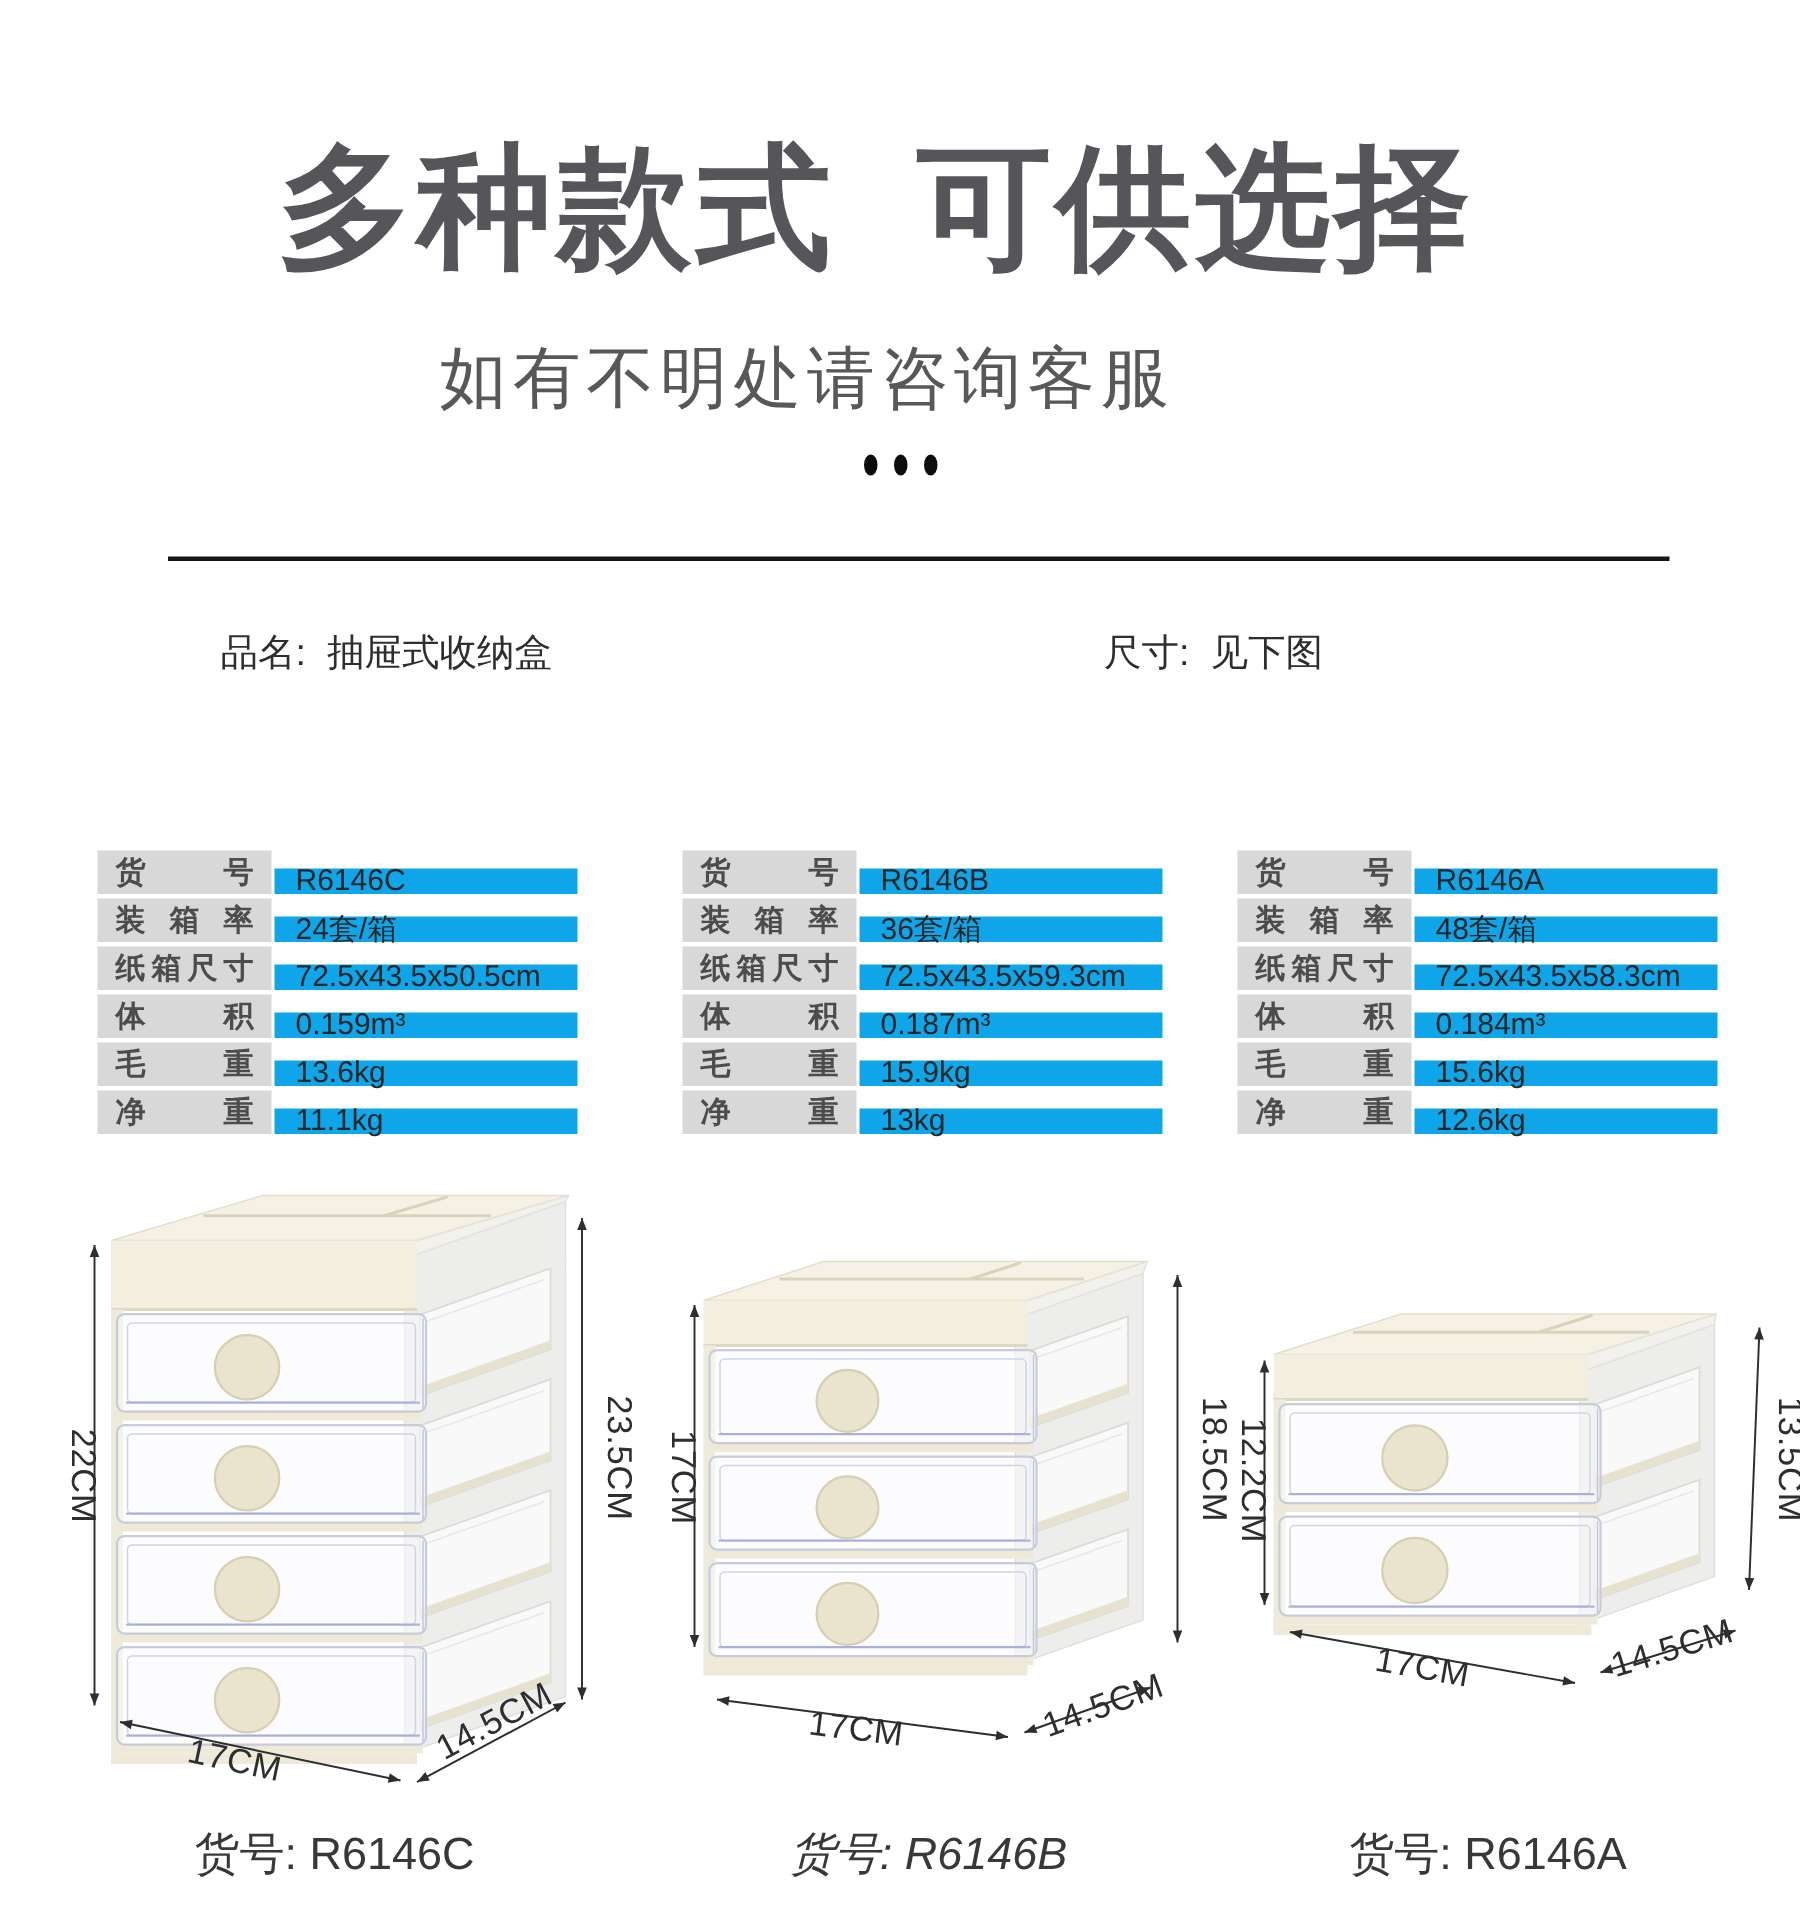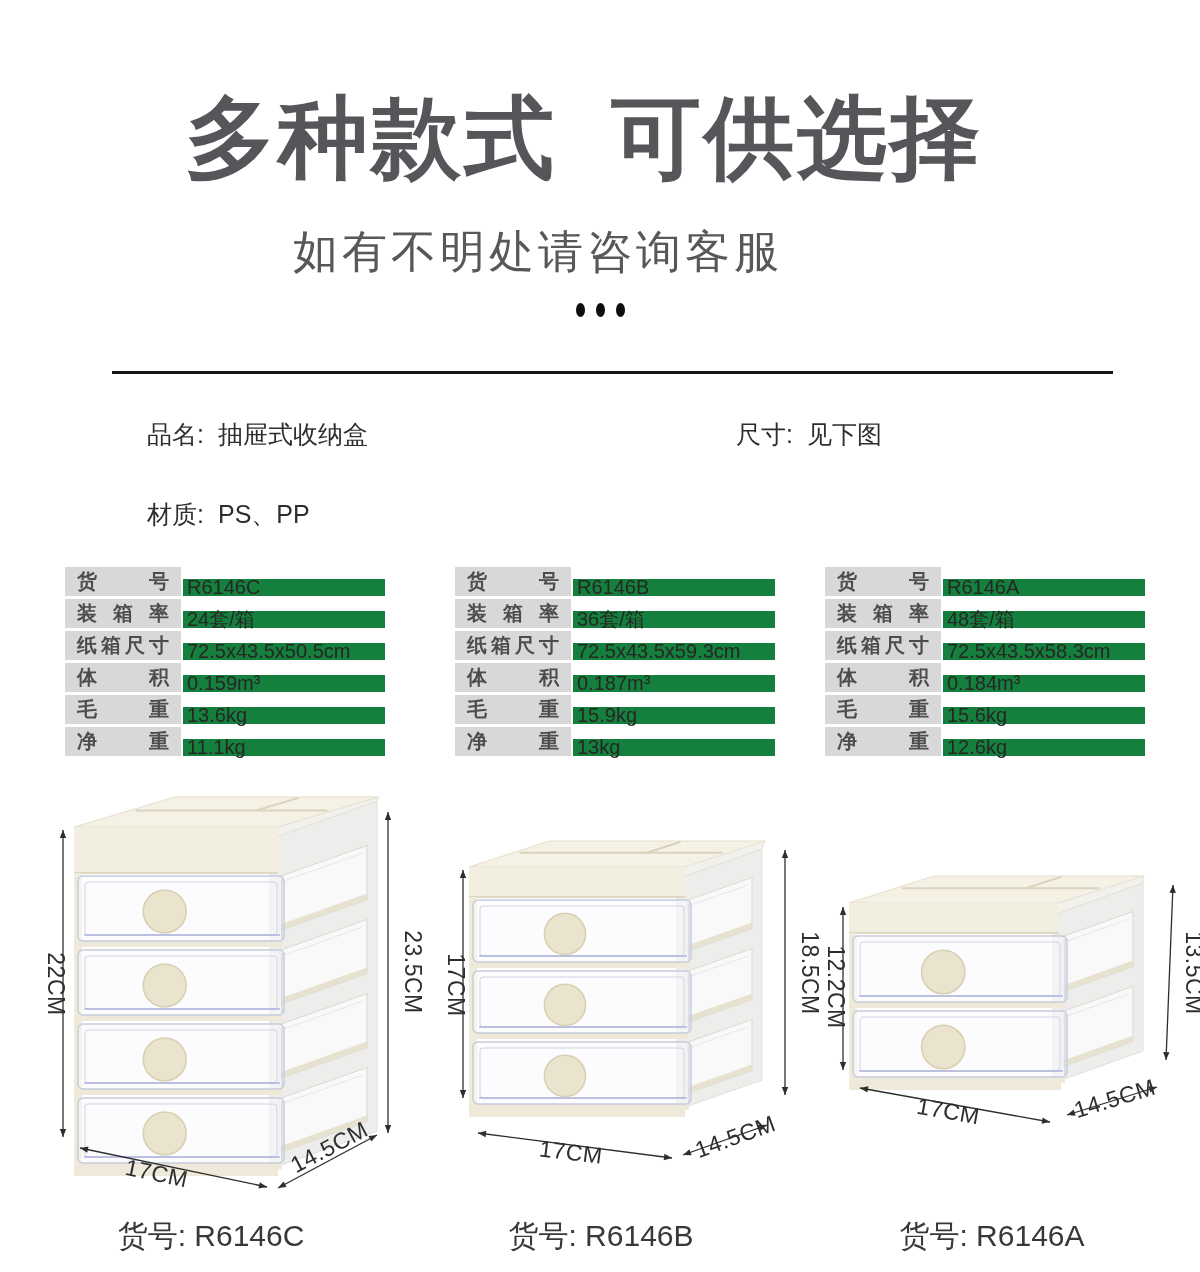--- a/index.html
+++ b/index.html
@@ -20,34 +20,34 @@
   .info-name{left:147px;top:418px;}
   .info-size{left:714px;top:418px;margin-left:22px;}
   .info-material{left:147px;top:498px;}
   .info-color{left:714px;top:498px;}
 
   .spec-table{position:absolute;top:567px;width:320px;}
   .spec-table .row{display:flex;height:29px;margin-bottom:3px;}
   .spec-table .cl{width:116px;background:#d8d8d8;margin-right:2px;display:flex;
                   align-items:center;justify-content:space-between;padding:0 12px;
                   font-size:20px;font-weight:700;color:#4c4c4c;box-sizing:border-box;}
-  .spec-table .cv{flex:1;background:#15803d;display:flex;align-items:center;
-                  padding-left:4px;font-size:20px;color:#262626;margin-top:12px;}
+  .spec-table .cv{flex:1;background:#0ea5e9;display:flex;align-items:center;
+                  padding-left:14px;font-size:20px;color:#262626;margin-top:12px;}
   #table0{left:65px;} #table1{left:455px;} #table2{left:825px;}
 
   .product{position:absolute;margin:0;}
   #product0{left:35px;top:788px;width:395px;height:430px;}
   #product1{left:435px;top:835px;width:390px;height:370px;}
   #product2{left:812px;top:863px;width:388px;height:287px;}
   .product svg{display:block;width:100%;height:100%;}
   .product text{font-family:"Liberation Sans","DejaVu Sans",sans-serif;}
 
   .caption{position:absolute;top:1216px;transform:translateX(-50%);
            font-size:30px;font-weight:500;color:#383838;white-space:nowrap;}
-  #caption0{left:211px;} #caption1{left:601px;} #caption2{left:992px;}
+  #caption0{left:223px;} #caption1{left:619px;font-style:italic;} #caption2{left:992px;}
 </style>
 </head>
 <body>
 
 <div class="page">
 
   <h1 class="title">多种款式 可供选择</h1>
   <div class="subtitle">如有不明处请咨询客服</div>
 
   <div class="dots">
@@ -56,23 +56,20 @@
     <span class="dot"></span>
   </div>
 
   <div class="divider"></div>
 
   <div class="info info-name">
     <span class="lbl">品名:</span><span>抽屉式收纳盒</span>
   </div>
   <div class="info info-size">
     <span class="lbl">尺寸:</span><span>见下图</span>
-  </div>
-  <div class="info info-material">
-    <span class="lbl">材质:</span><span>PS、PP</span>
   </div>
 
   <div class="spec-table" id="table0">
       <div class="row">
         <div class="cl">
           <span>货</span>
           <span>号</span>
         </div>
         <div class="cv">R6146C</div>
       </div>

